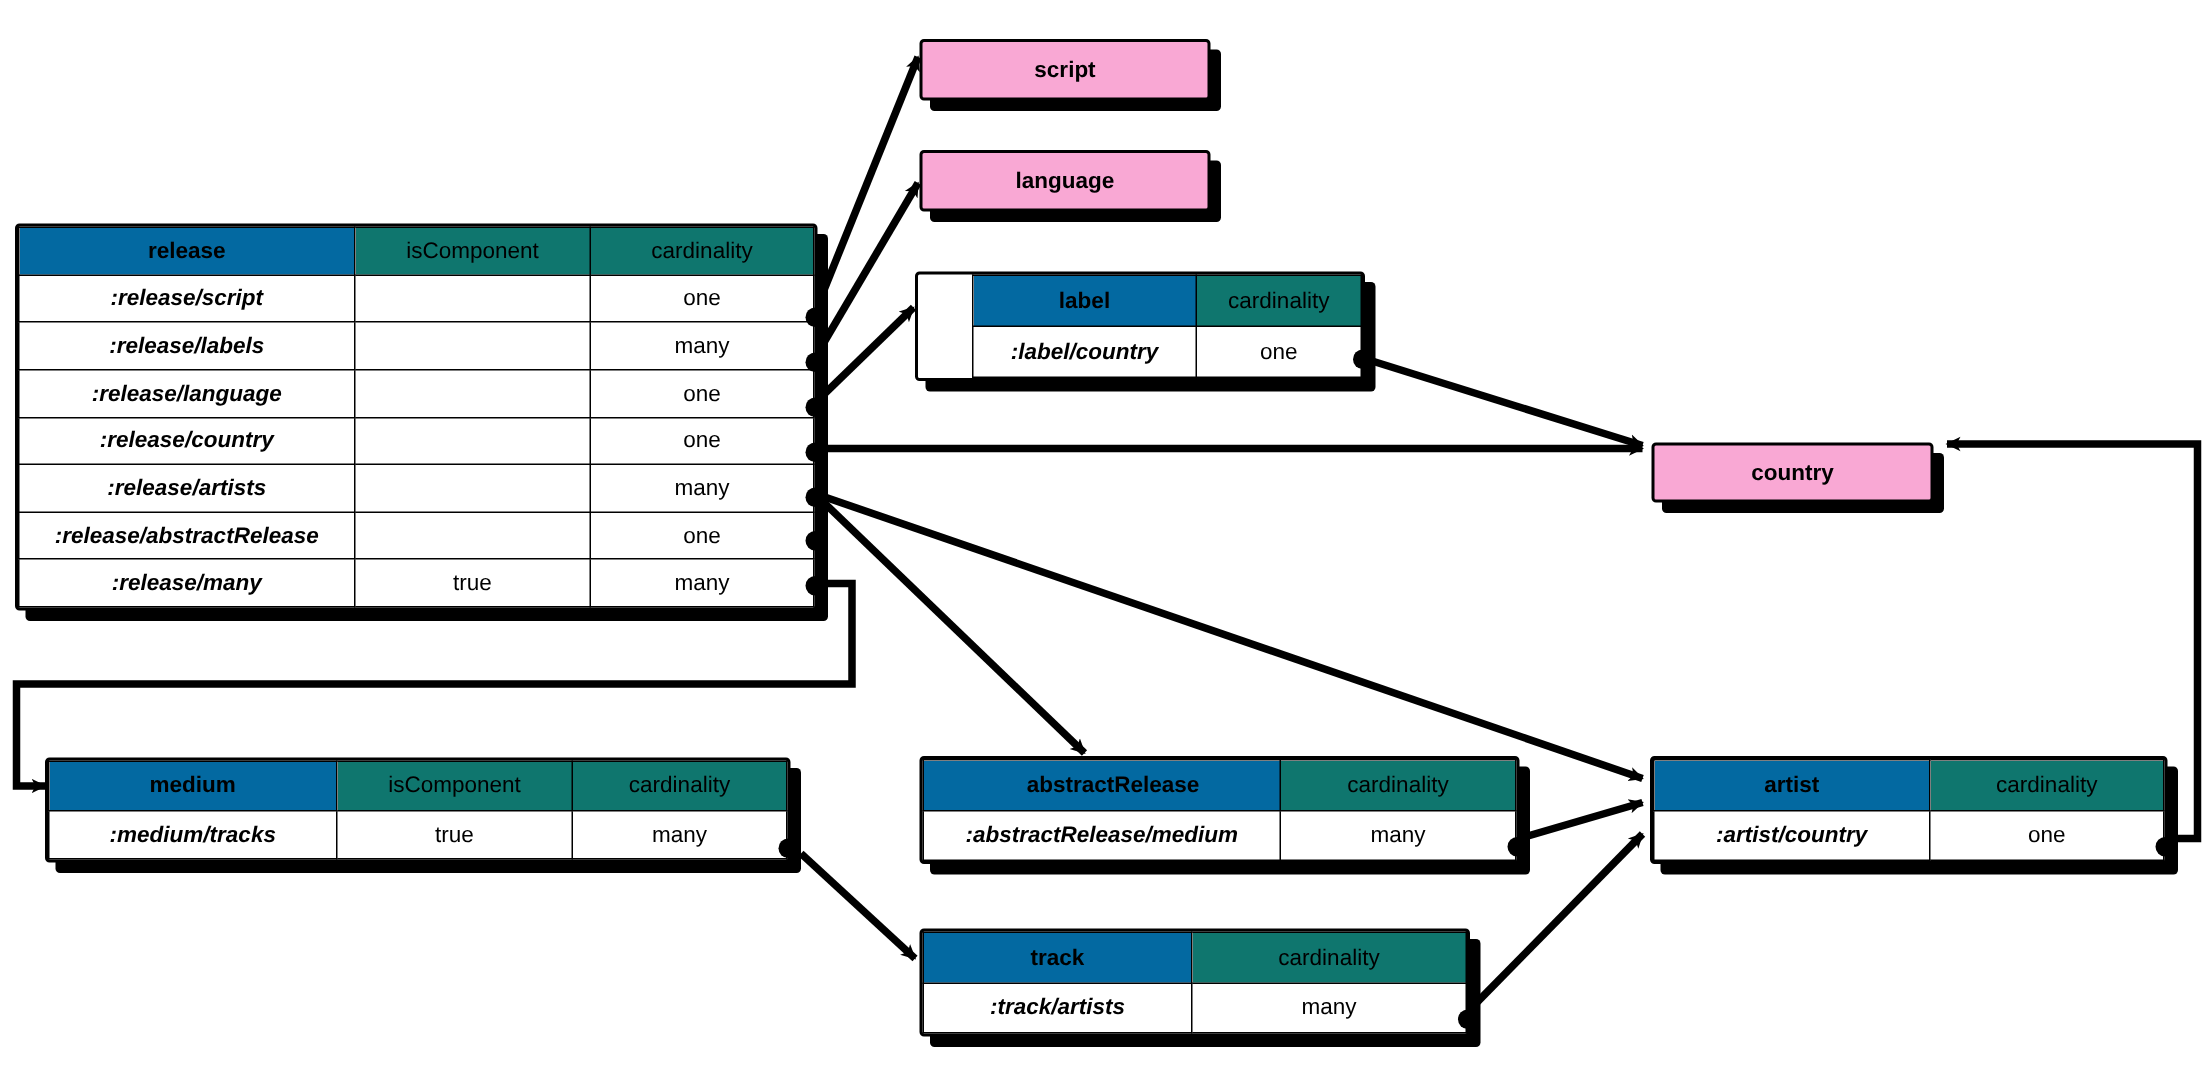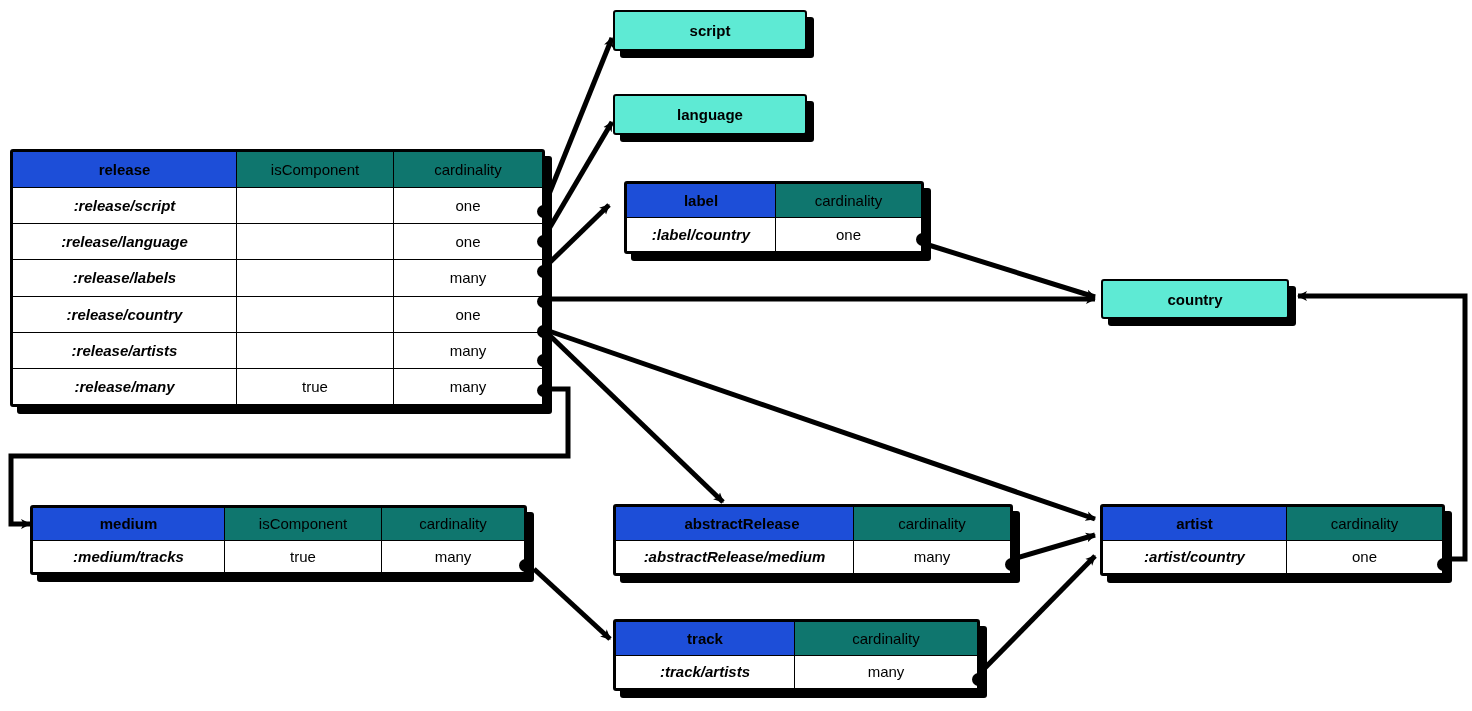--- a/index.html
+++ b/index.html
@@ -5,26 +5,26 @@
   html,body{margin:0;padding:0;background:#ffffff;}
   body{font-family:"Liberation Sans",sans-serif;}
   #canvas{position:relative;width:1472px;height:711px;background:#fff;overflow:hidden;}
   svg#edges{position:absolute;left:0;top:0;width:1472px;height:711px;}
 
   .node{position:absolute;box-sizing:border-box;background:#fff;border:2px solid #000;
         border-radius:3px;box-shadow:7px 7px 0 0 #000;}
   .node table{border-collapse:collapse;width:100%;height:100%;table-layout:fixed;}
   .node td{border:1px solid #000;text-align:center;vertical-align:middle;
            font-size:15px;color:#000;padding:0 4px;white-space:nowrap;overflow:hidden;}
-  .hdr-name{background:#1d4ed8;font-weight:bold;}
+  .hdr-name{background:#0369a1;font-weight:bold;}
   .hdr-col{background:#0f766e;font-weight:normal;}
   .attr-name{font-weight:bold;text-align:center;font-style:italic;}
   .attr-val{font-weight:normal;}
-  .simple{display:flex;align-items:center;justify-content:center;background:#5eead4;
-          font-weight:bold;font-size:15px;color:#000;}
+  .simple{display:flex;align-items:center;justify-content:center;background:#f9a8d4;
+          font-weight:bold;font-size:15px;color:#000;margin-top:16px;}
   .port{position:absolute;width:13px;height:13px;border-radius:50%;background:#000;}
 </style>
 </head>
 <body>
 
 <div id="canvas">
 
   <svg id="edges" viewBox="0 0 1472 711" xmlns="http://www.w3.org/2000/svg">
     <defs>
       <marker id="ah" markerWidth="11" markerHeight="11" refX="9" refY="5.5" orient="auto" markerUnits="userSpaceOnUse">
@@ -54,38 +54,43 @@
         <td class="hdr-name" style="width:215px;">release</td>
         <td class="hdr-col" style="width:148px;">isComponent</td>
         <td class="hdr-col">cardinality</td>
       </tr>
       <tr>
         <td class="attr-name">:release/script</td>
         <td class="attr-val"></td>
         <td class="attr-val">one</td>
       </tr>
       <tr>
+        <td class="attr-name">:release/labels</td>
+        <td class="attr-val"></td>
+        <td class="attr-val">many</td>
+      </tr>
+      <tr>
         <td class="attr-name">:release/language</td>
         <td class="attr-val"></td>
         <td class="attr-val">one</td>
       </tr>
       <tr>
-        <td class="attr-name">:release/labels</td>
-        <td class="attr-val"></td>
-        <td class="attr-val">many</td>
-      </tr>
-      <tr>
         <td class="attr-name">:release/country</td>
         <td class="attr-val"></td>
         <td class="attr-val">one</td>
       </tr>
       <tr>
         <td class="attr-name">:release/artists</td>
         <td class="attr-val"></td>
         <td class="attr-val">many</td>
+      </tr>
+      <tr>
+        <td class="attr-name">:release/abstractRelease</td>
+        <td class="attr-val"></td>
+        <td class="attr-val">one</td>
       </tr>
       <tr>
         <td class="attr-name">:release/many</td>
         <td class="attr-val">true</td>
         <td class="attr-val">many</td>
       </tr>
     </tbody>
       </table>
     <span class="port" style="right:-7px;top:54px;"></span>
     <span class="port" style="right:-7px;top:84px;"></span>
@@ -93,25 +98,25 @@
     <span class="port" style="right:-7px;top:144px;"></span>
     <span class="port" style="right:-7px;top:174px;"></span>
     <span class="port" style="right:-7px;top:203px;"></span>
     <span class="port" style="right:-7px;top:233px;"></span>
   </div>
 
   <div class="node simple" style="left:613px;top:10px;width:194px;height:41px;">
     <span>script</span>
   </div>
 
-  <div class="node simple" style="left:613px;top:94px;width:194px;height:41px;">
+  <div class="node simple" style="left:613px;top:84px;width:194px;height:41px;">
     <span>language</span>
   </div>
 
-  <div class="node" style="left:624px;top:181px;width:300px;height:73px;">
+  <div class="node" style="left:610px;top:181px;width:300px;height:73px;padding-left:36px;">
     <table>
       <tbody>
           <tr>
         <td class="hdr-name" style="width:140px;">label</td>
         <td class="hdr-col">cardinality</td>
       </tr>
       <tr>
         <td class="attr-name">:label/country</td>
         <td class="attr-val">one</td>
       </tr>

